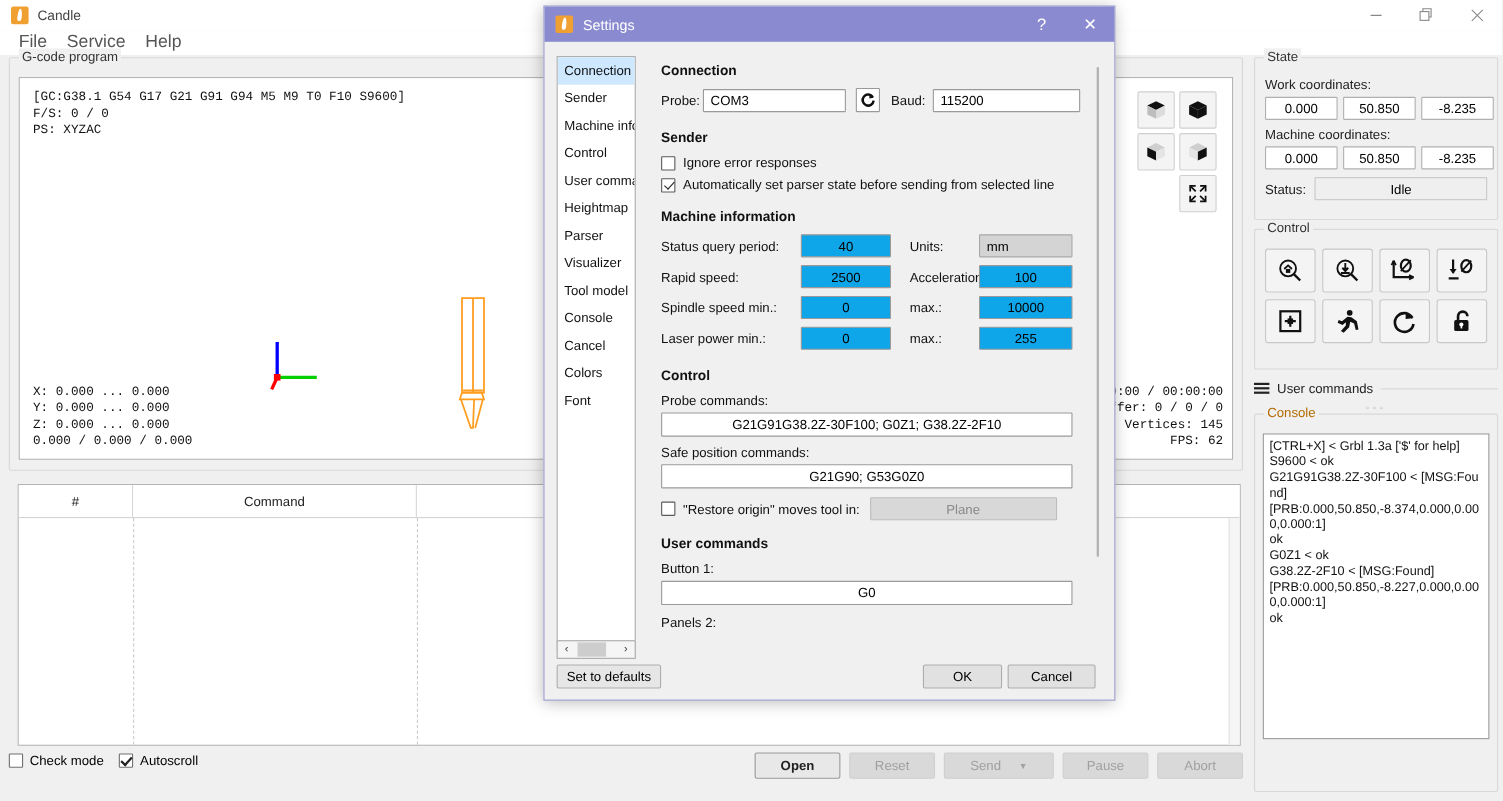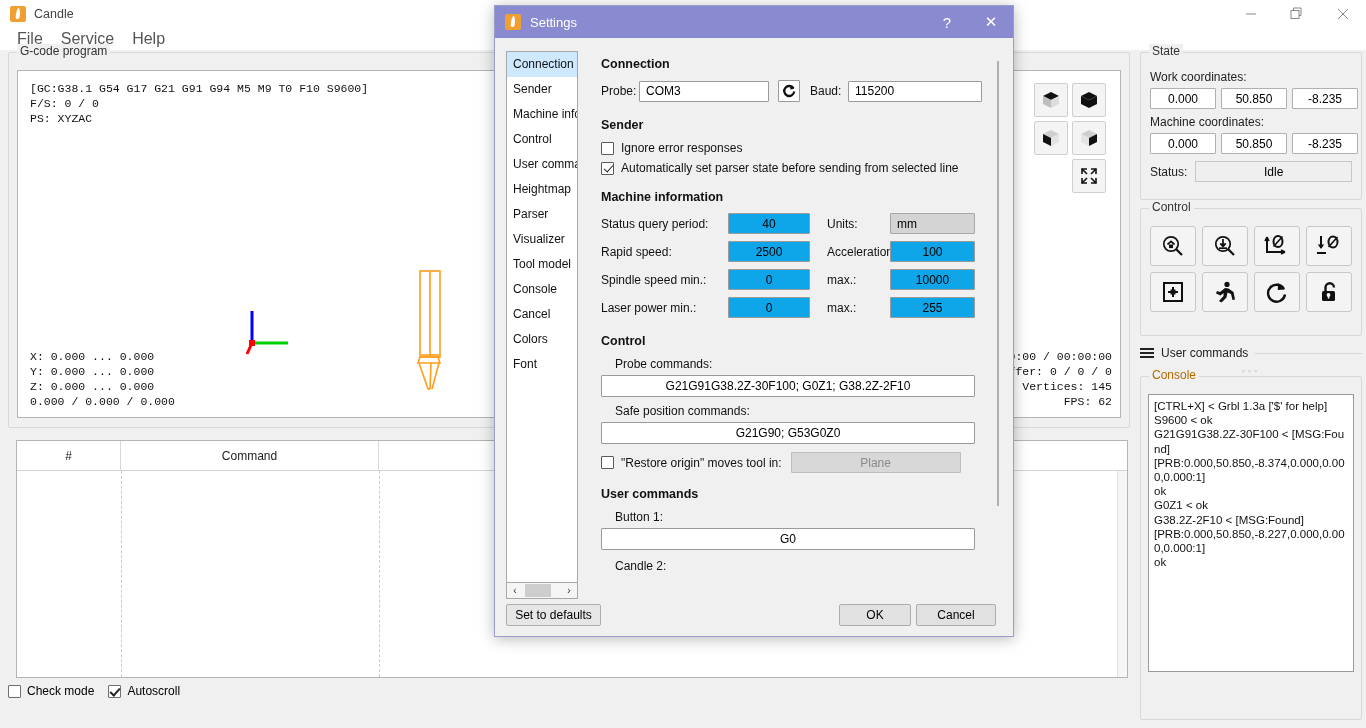--- a/index.html
+++ b/index.html
@@ -249,21 +249,21 @@
   .chk2 .box.checked::after {
     content: ""; position: absolute; left: 3.5px; top: 0px;
     width: 4px; height: 8px; border: solid #222; border-width: 0 1.6px 1.6px 0;
     transform: rotate(42deg);
   }
   .txtfield {
     height: 22px; border: 1px solid #9a9a9a; background: #fff;
     display: flex; align-items: center; justify-content: center;
     font-size: 12px; border-radius: 1px;
   }
-  .small-lbl { font-size: 12px; color: #111; margin: 0 0 4px 14px; }
+  .small-lbl { font-size: 12px; color: #111; margin: 0 0 4px 0; }
   #set-defaults {
     position: absolute; left: 505px; top: 603px; width: 95px; height: 22px;
     border: 1px solid #adadad; background: #e6e6e6; border-radius: 2px;
     font-size: 12px; display: flex; align-items: center; justify-content: center;
   }
   #ok-btn {
     position: absolute; left: 838px; top: 603px; width: 72px; height: 22px;
     border: 1px solid #adadad; background: #e1e1e1; border-radius: 2px;
     font-size: 12px; display: flex; align-items: center; justify-content: center;
   }
@@ -408,20 +408,30 @@
   </div>
 
   <div id="bottombar">
     <div class="chk">
       <span class="chkbox"></span>
       <span>Check mode</span>
     </div>
     <div class="chk">
       <span class="chkbox checked"></span>
       <span>Autoscroll</span>
+    </div>
+    <div id="footbtns">
+      <div class="btn strong">Open</div>
+      <div class="btn disabled">Reset</div>
+      <div class="btn disabled" style="min-width:100px; position:relative;">
+        <span>Send</span>
+        <span class="split-arrow">▼</span>
+      </div>
+      <div class="btn disabled">Pause</div>
+      <div class="btn disabled">Abort</div>
     </div>
   </div>
 
   <div id="rightpanel">
 
     <div class="groupbox" id="state-group">
       <div class="gb-frame"></div>
       <div class="gb-title">State</div>
       <div class="abs" style="left:10px; top:18px;">
         <div class="lbl">Work coordinates:</div>
@@ -636,21 +646,21 @@
 
         <div class="frow" style="margin-top:8px">
           <span class="box" style="width:13px;height:13px;border:1px solid #5a5a5a;background:#fff;margin-right:7px;border-radius:1px;"></span>
           <span class="flbl">"Restore origin" moves tool in:</span>
           <span class="fcombo disabled" style="width:170px; margin-left:9px; justify-content:center; padding-left:0;">Plane</span>
         </div>
 
         <div class="sec-h" style="margin-top:14px">User commands</div>
         <div class="small-lbl" style="margin-top:8px">Button 1:</div>
         <div class="txtfield" style="width:374px">G0</div>
-        <div class="small-lbl" style="margin-top:9px">Candle 2:</div>
+        <div class="small-lbl" style="margin-top:9px">Panels 2:</div>
       </div>
 
       <div id="dlg-vscroll">
           <i></i>
         </div>
     </div>
 
     <div id="set-defaults" style="left:11px; top:598px;">Set to defaults</div>
     <div id="ok-btn" style="left:344px; top:598px;">OK</div>
     <div id="cancel-btn" style="left:421px; top:598px;">Cancel</div>

